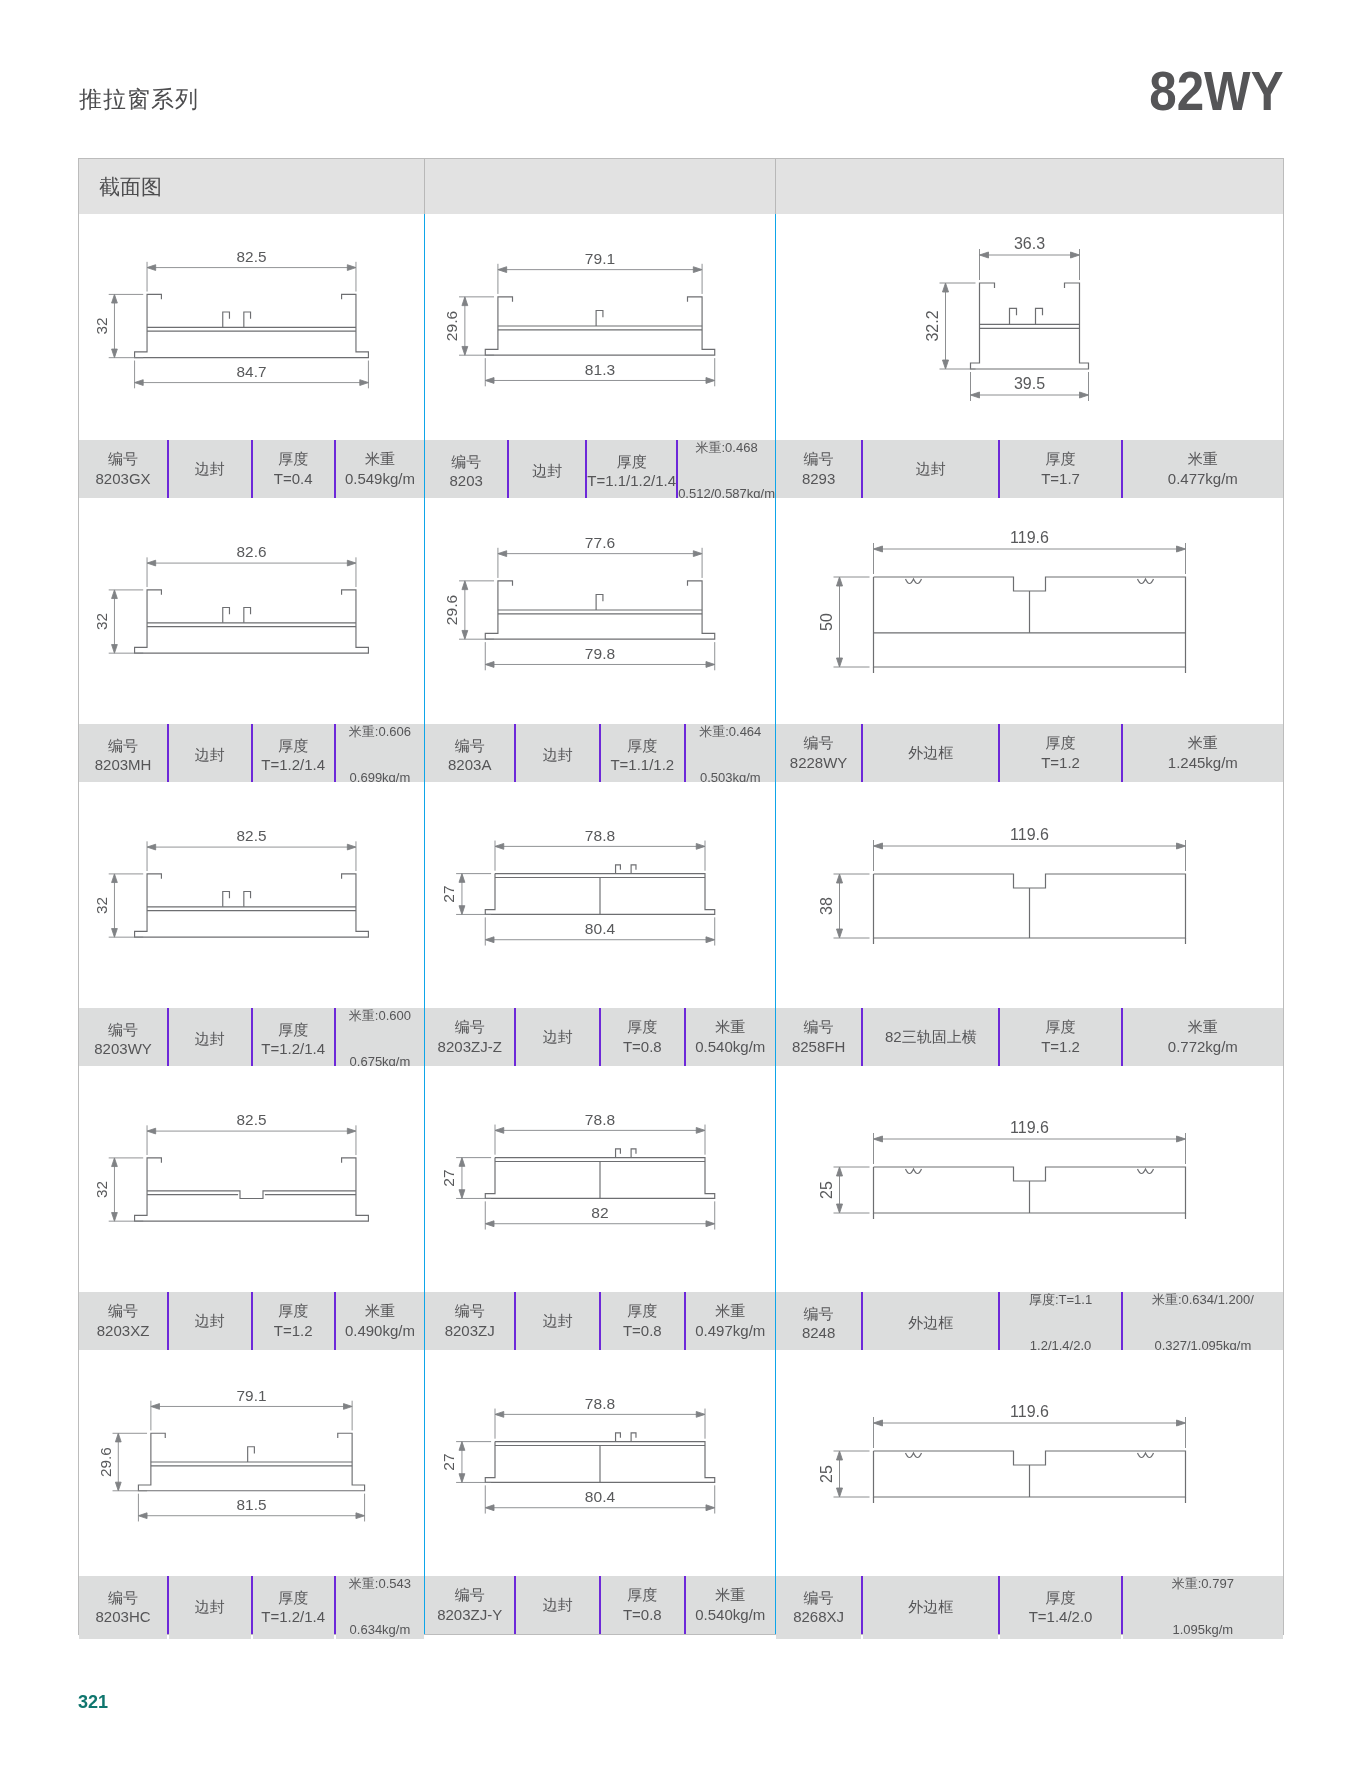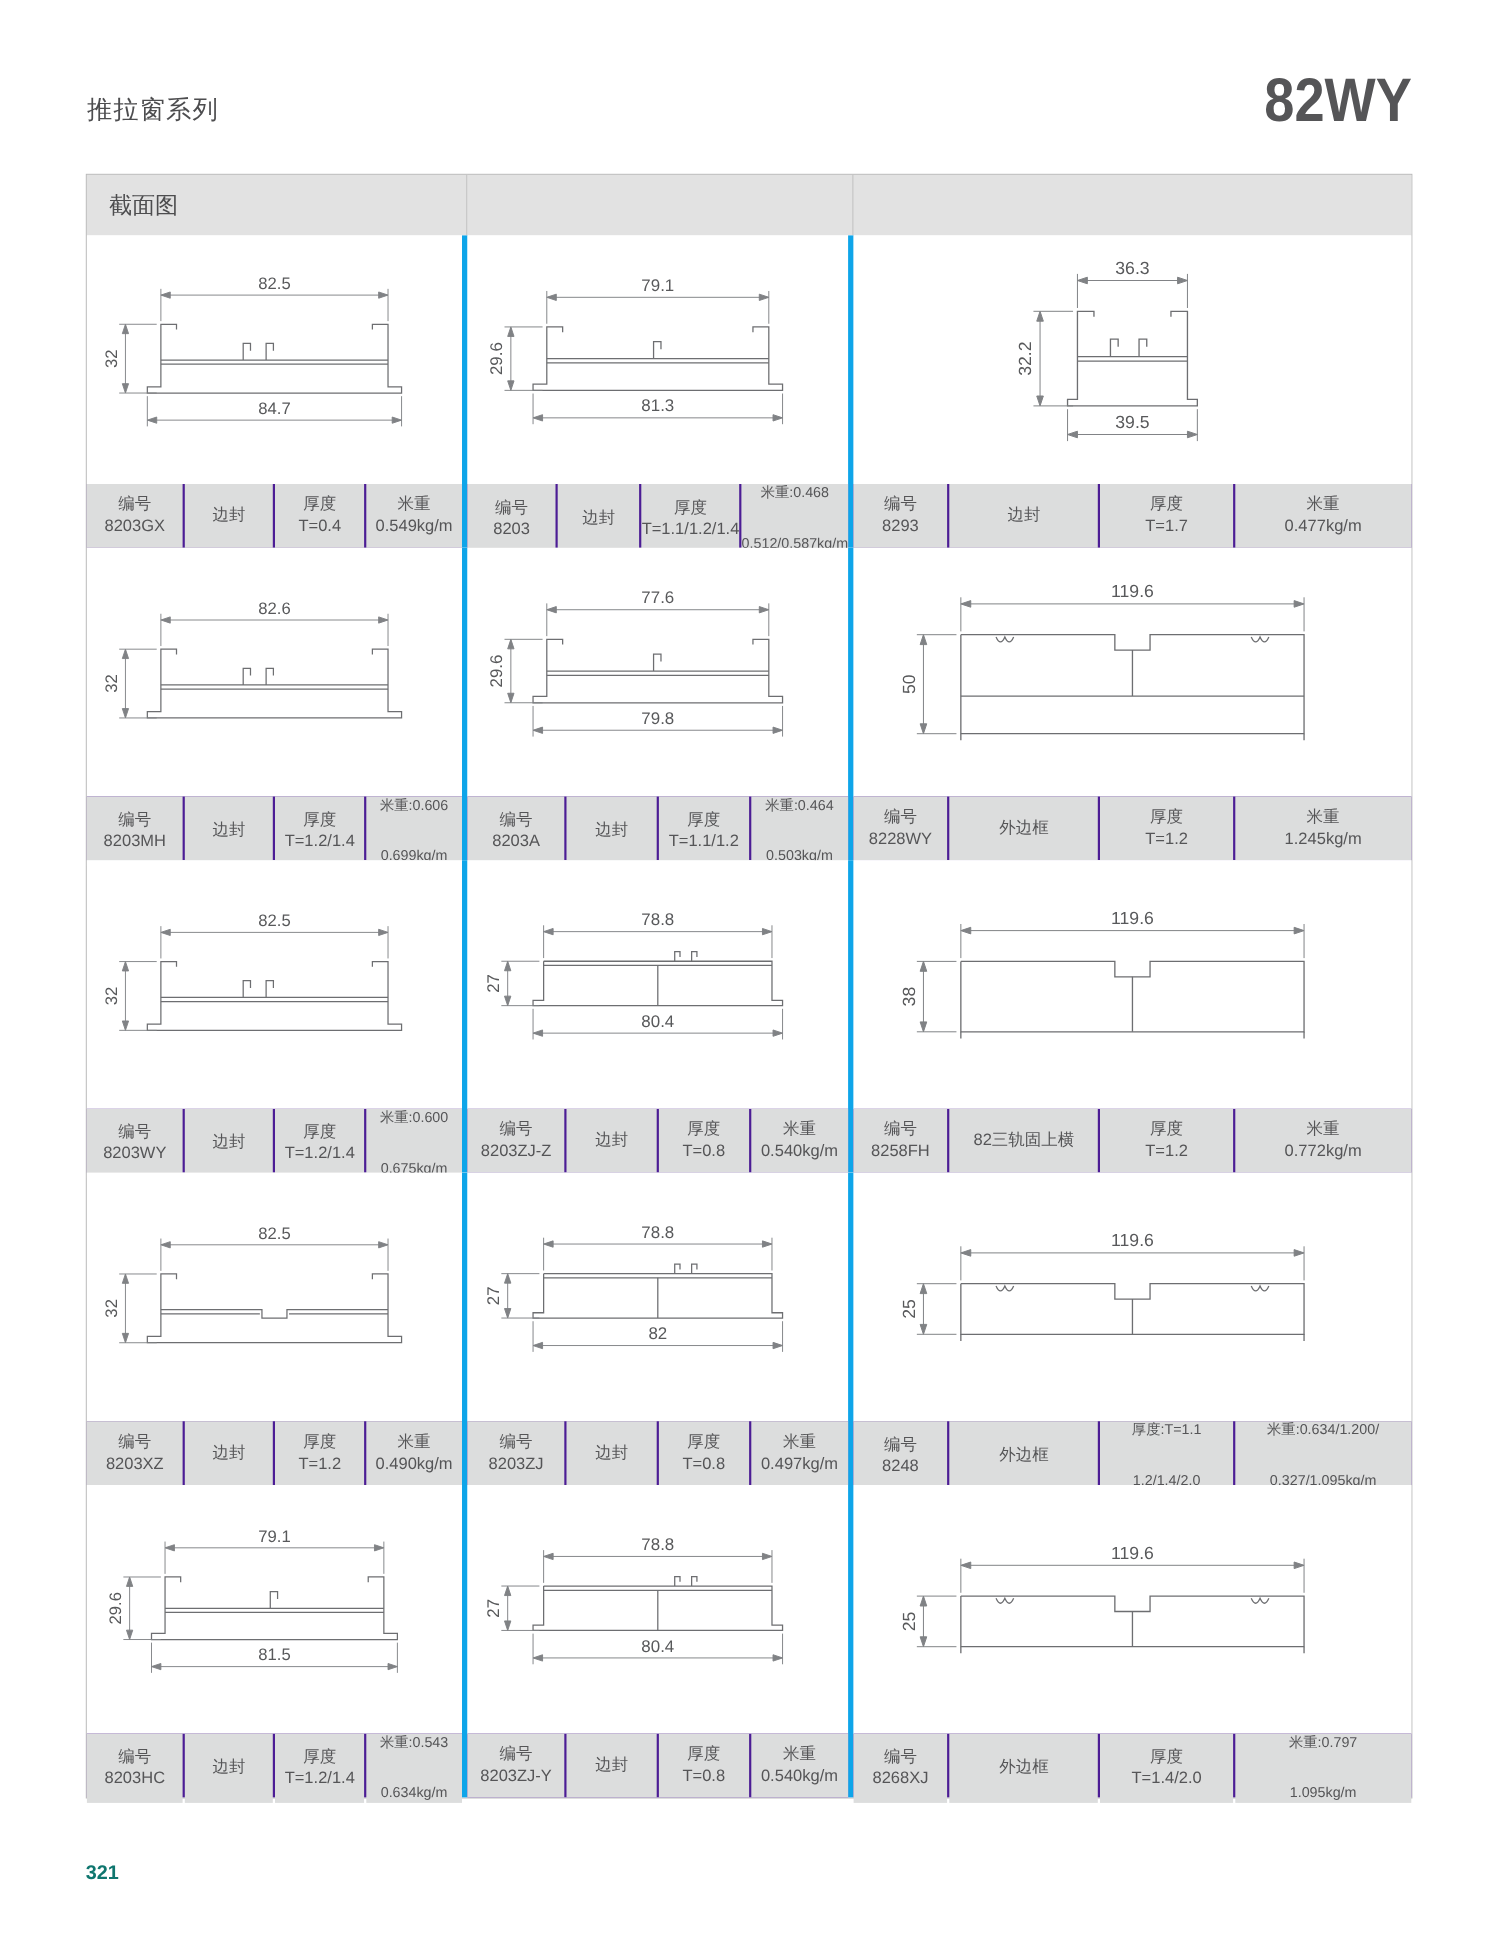--- a/index.html
+++ b/index.html
@@ -21,26 +21,26 @@
     position:absolute;left:78px;top:158px;width:1204px;
     display:grid;grid-template-columns:346fr 351fr 507fr;
     border:1px solid #bcbcbc;
   }
   .ghead{
     height:55px;background:#e2e2e2;border-right:1px solid #b8b8b8;
     display:flex;align-items:center;
   }
   .ghead.last{border-right:none;}
   .ghead span{font-size:21px;color:#4d4d4f;padding-left:20px;}
-  .cell{display:flex;flex-direction:column;border-right:5px solid #0ea5e9;background:#fff;}
+  .cell{display:flex;flex-direction:column;border-right:1px solid #0ea5e9;background:#fff;}
   .cell.c3{border-right:none;}
   .drawing{height:226px;position:relative;}
   .drawing svg{position:absolute;inset:0;width:100%;height:100%;}
   .info{
-    height:58px;display:grid;gap:2px;background:#4c1d95;
+    height:58px;display:grid;gap:2px;background:#6d28d9;
   }
   .info.w1{grid-template-columns:26fr 24fr 24fr 26fr;}
   .info.w3{grid-template-columns:17fr 27fr 24fr 32fr;}
   .info>div{
     background:#dcdddd;display:flex;flex-direction:column;align-items:center;justify-content:center;
     font-size:15px;line-height:1.32;text-align:center;color:#555557;
   }
   .info>div.small{font-size:13px;line-height:1.3;gap:29px;}
   .footer{position:absolute;left:78px;top:1692px;font-size:18px;font-weight:bold;color:#0f766e;}
 </style>

